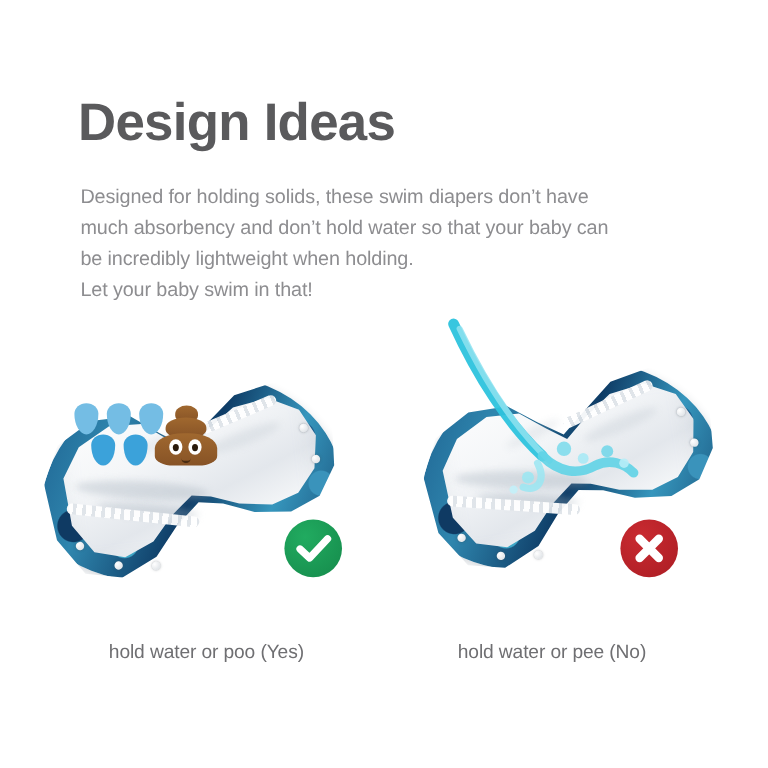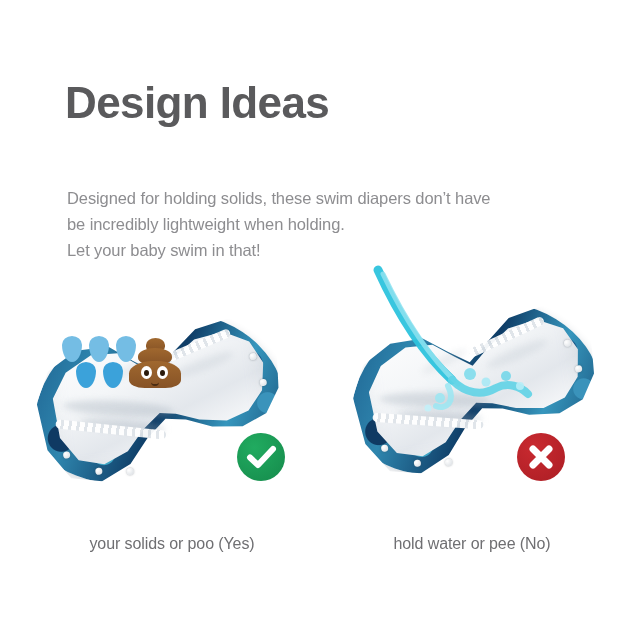--- a/index.html
+++ b/index.html
@@ -35,21 +35,20 @@
   }
   .paragraph {
     position: absolute;
     left: 67px;
     top: 151px;
     width: 520px;
     font-size: 16.5px;
     line-height: 26px;
     color: #8d8d90;
     letter-spacing: -0.1px;
-    margin-top: 34px;
   }
   .paragraph .pline { display: block; white-space: nowrap; }
 
   
   .compare {
     position: absolute;
     left: 0;
     top: 262px;
     width: 640px;
     height: 300px;
@@ -253,31 +252,32 @@
   .caption {
     position: absolute;
     top: 535px;
     width: 320px;
     text-align: center;
     font-size: 16px;
     color: #6f6f72;
     letter-spacing: -0.1px;
   }
   .caption-left  { left: 12px; }
-  .caption-right { left: 312px; }
+  .caption-right { left: 300px; }
 </style>
 </head>
 <body>
 
 <div class="page">
 
   <div class="title">Design Ideas</div>
 
   <div class="paragraph">
     <span class="pline">Designed for holding solids, these swim diapers don’t have</span>
+    <span class="pline">much absorbency and don’t hold water so that your baby can</span>
     <span class="pline">be incredibly lightweight when holding.</span>
     <span class="pline">Let your baby swim in that!</span>
   </div>
 
   <div class="compare">
 
     <div class="panel panel-left">
       <div class="photo">
 
         <div class="diaper diaper-left">
@@ -359,16 +359,16 @@
         <div class="badge badge-no">
           <svg width="48" height="48" viewBox="0 0 48 48">
             <path d="M16 16 L32 32 M32 16 L16 32" fill="none" stroke="#ffffff" stroke-width="7" stroke-linecap="round"></path>
           </svg>
         </div>
 
       </div>
     </div>
   </div>
 
-  <div class="caption caption-left">your solids or poo (Yes)</div>
+  <div class="caption caption-left">hold water or poo (Yes)</div>
   <div class="caption caption-right">hold water or pee (No)</div>
 
 </div>
 
 </body></html>

